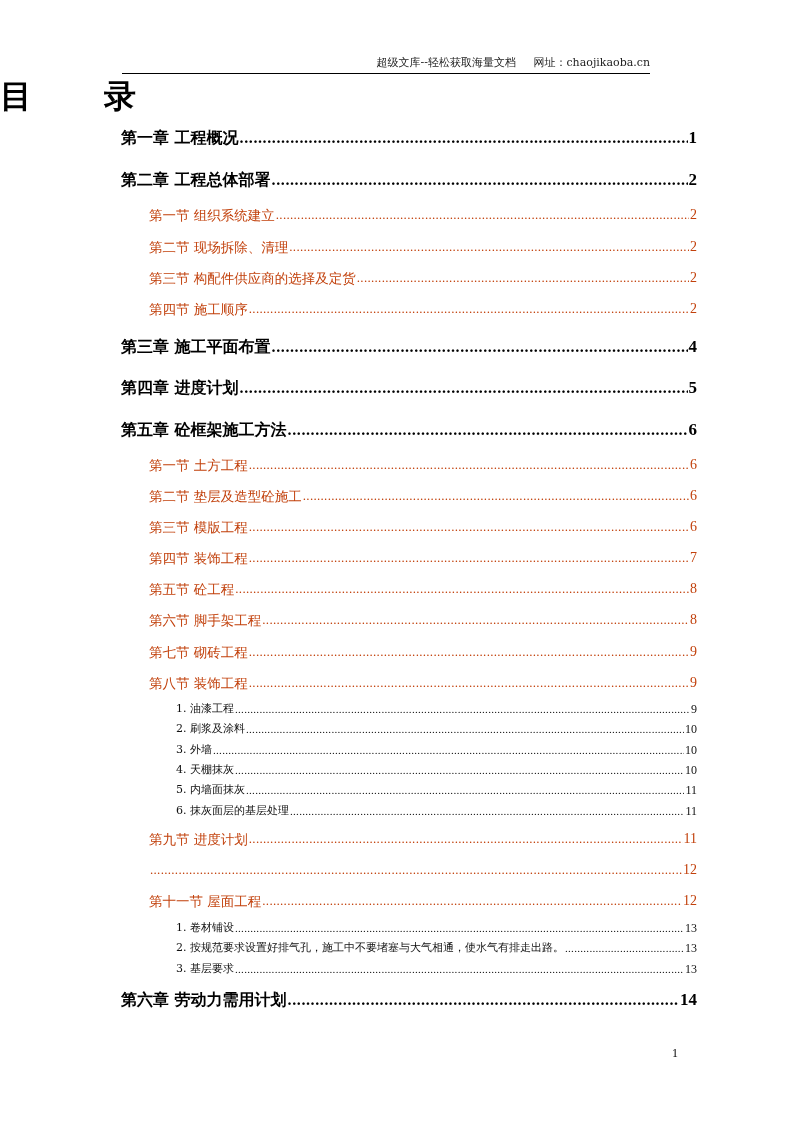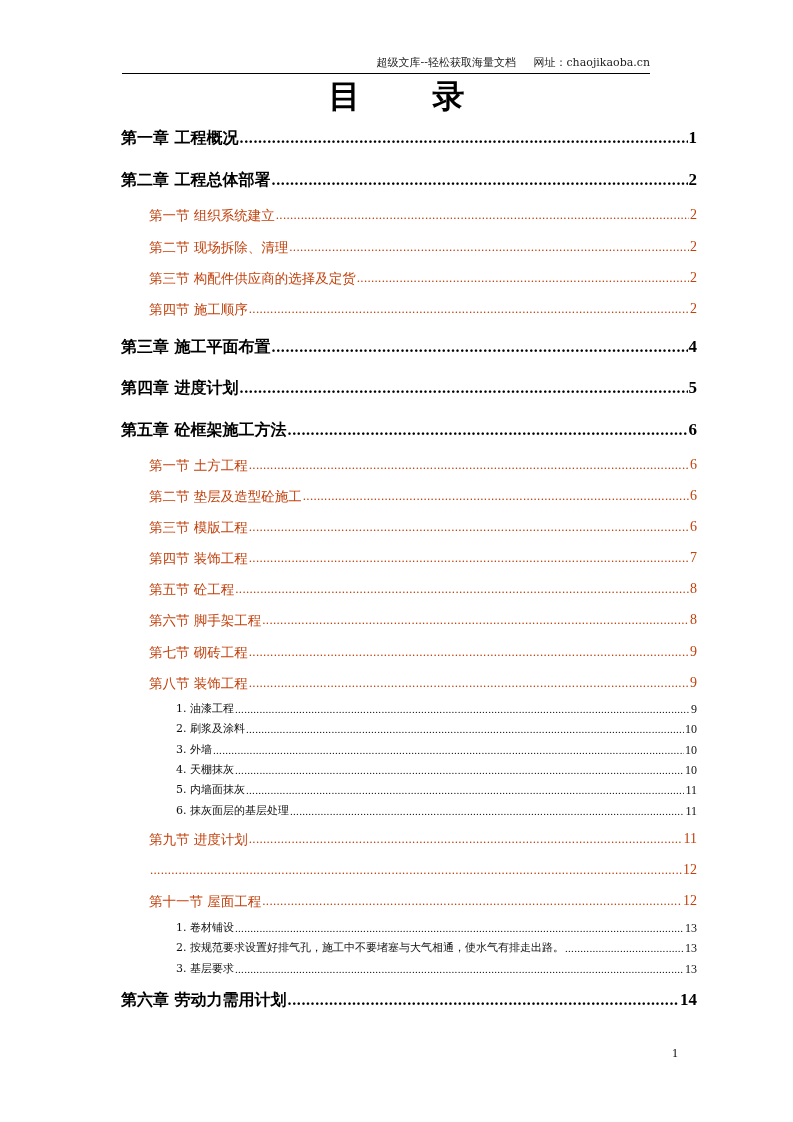--- a/index.html
+++ b/index.html
@@ -3,21 +3,21 @@
   <meta charset="utf-8">
   <style>
     html, body { margin:0; padding:0; background:#ffffff; }
     body { width:793px; height:1122px; position:relative; overflow:hidden; color:#000; }
     .header-text {
       position:absolute; left:360px; top:55px; width:290px; text-align:right;
       font-family:"DejaVu Serif","Liberation Serif",serif; font-size:11px; color:#222; white-space:nowrap;
     }
     .header-rule { position:absolute; left:122px; top:73px; width:528px; height:0; border-top:1px solid #000; }
     .title {
-      position:absolute; left:0; width:793px; top:76px; text-align:center;
+      position:absolute; left:0; width:793px; top:76px; 
       font-family:"DejaVu Sans","Liberation Sans",sans-serif; font-weight:bold; font-size:32px;
       letter-spacing:0; line-height:40px;
     }
     .title span.gap { display:inline-block; width:72px; }
     .row {
       position:absolute; display:flex; align-items:center; white-space:nowrap; overflow:hidden;
     }
     .row .label { flex:0 0 auto; }
     .row .leader { flex:1 1 auto; overflow:hidden; white-space:nowrap; margin:0 1px; }
     .row .leader::after { content:"................................................................................................................................................................................................................................................................................................"; }

